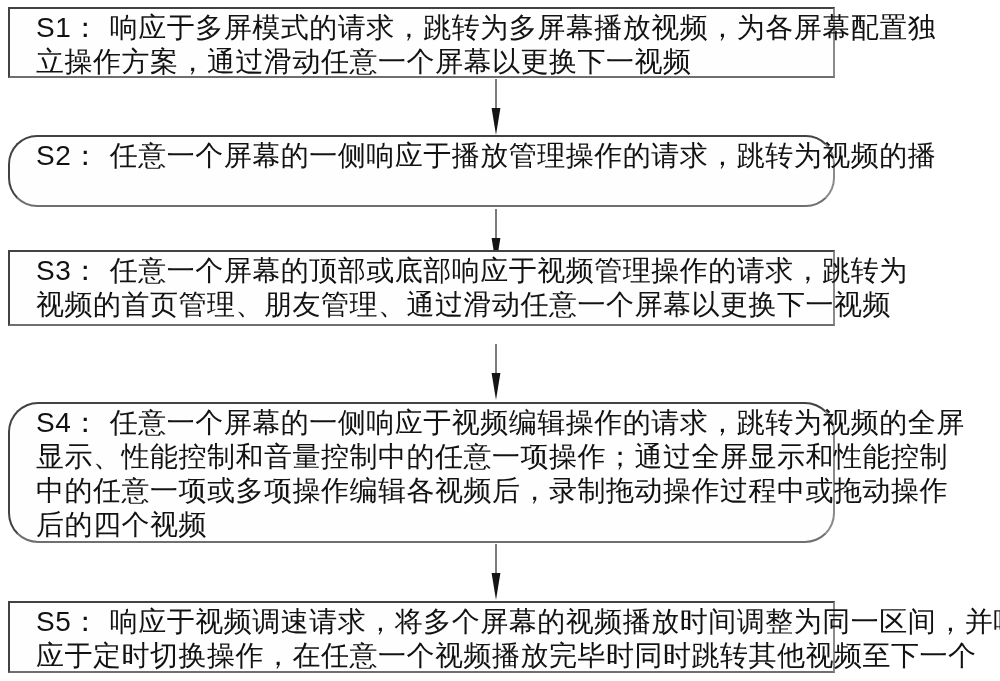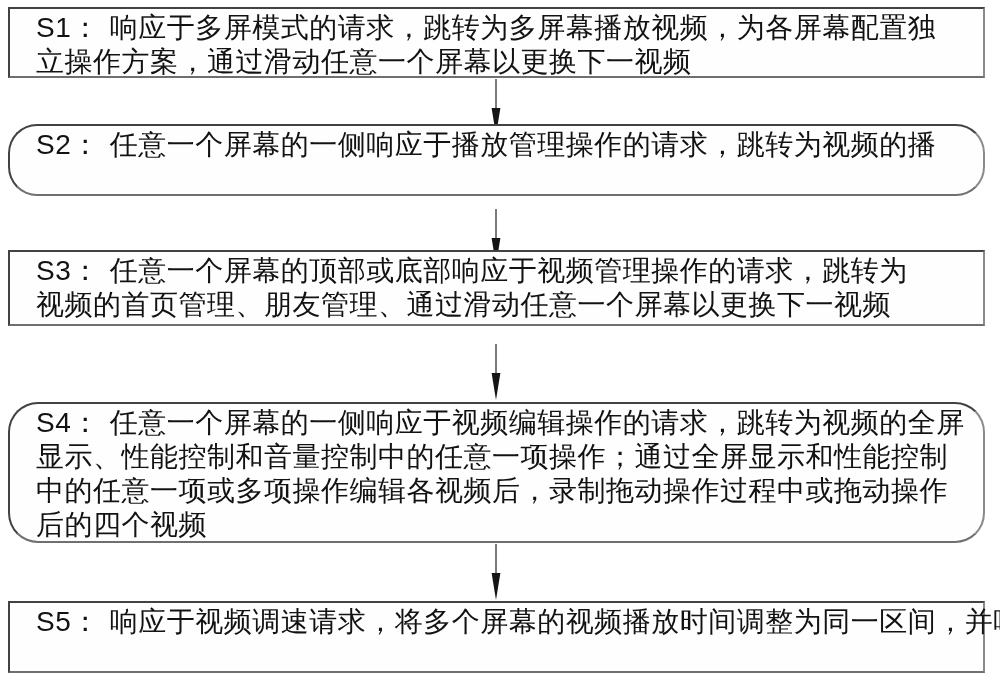--- a/index.html
+++ b/index.html
@@ -10,21 +10,21 @@
   .canvas {
     position: relative;
     width: 1000px;
     height: 681px;
     background: #ffffff;
     overflow: hidden;
   }
   .step-box {
     position: absolute;
     left: 8px;
-    width: 977px;
+    width: 827px;
     box-sizing: border-box;
     background: #fefefe;
     border: 2px solid #424242;
     border-right-color: #8a8a8a;
     border-bottom-color: #6f6f6f;
     padding: 2px 14px 16px 26px;
     font-family: "Liberation Serif", "DejaVu Serif", serif;
     font-size: 28px;
     line-height: 34px;
     color: #121212;
@@ -52,21 +52,21 @@
   <div class="step-box" style="top:7px; height:71px;">
     <div class="line"><span class="slabel">S1：</span><span>响应于多屏模式的请求，跳转为多屏幕播放视频，为各屏幕配置独</span></div>
     <div class="line">立操作方案，通过滑动任意一个屏幕以更换下一视频</div>
   </div>
 
   <svg class="arrow" style="top:79px;" viewBox="0 0 14 56">
     <line x1="7" y1="0" x2="7" y2="32" stroke="#5a5a5a" stroke-width="1.6"></line>
     <polygon points="7,56 2.6,29 11.4,29" fill="#151515"></polygon>
   </svg>
 
-  <div class="step-box" style="top:124px; height:72px;border-radius:29px;">
+  <div class="step-box" style="top:135px; height:72px;border-radius:29px;">
     <div class="line"><span class="slabel">S2：</span><span>任意一个屏幕的一侧响应于播放管理操作的请求，跳转为视频的播</span></div>
   </div>
 
   <svg class="arrow" style="top:209px;" viewBox="0 0 14 56">
     <line x1="7" y1="0" x2="7" y2="32" stroke="#5a5a5a" stroke-width="1.6"></line>
     <polygon points="7,56 2.6,29 11.4,29" fill="#151515"></polygon>
   </svg>
 
   <div class="step-box" style="top:250px; height:76px;">
     <div class="line"><span class="slabel">S3：</span><span>任意一个屏幕的顶部或底部响应于视频管理操作的请求，跳转为</span></div>
@@ -85,15 +85,16 @@
     <div class="line">后的四个视频</div>
   </div>
 
   <svg class="arrow" style="top:544px;" viewBox="0 0 14 56">
     <line x1="7" y1="0" x2="7" y2="32" stroke="#5a5a5a" stroke-width="1.6"></line>
     <polygon points="7,56 2.6,29 11.4,29" fill="#151515"></polygon>
   </svg>
 
   <div class="step-box" style="top:601px; height:72px;">
     <div class="line"><span class="slabel">S5：</span><span>响应于视频调速请求，将多个屏幕的视频播放时间调整为同一区间，并响</span></div>
+    <div class="line">应于定时切换操作，在任意一个视频播放完毕时同时跳转其他视频至下一个</div>
   </div>
 
 </div>
 
 </body></html>

